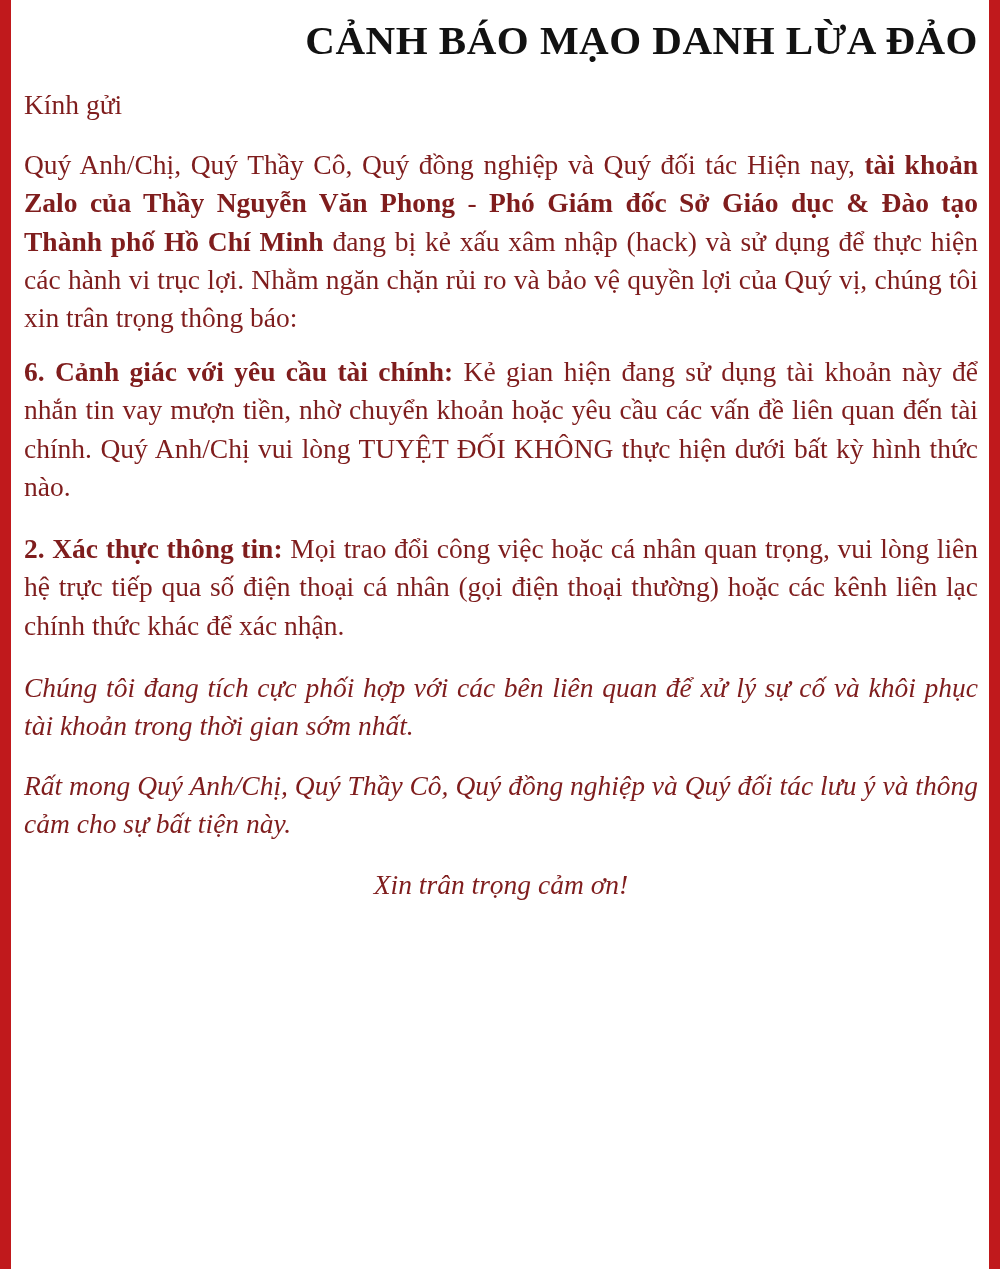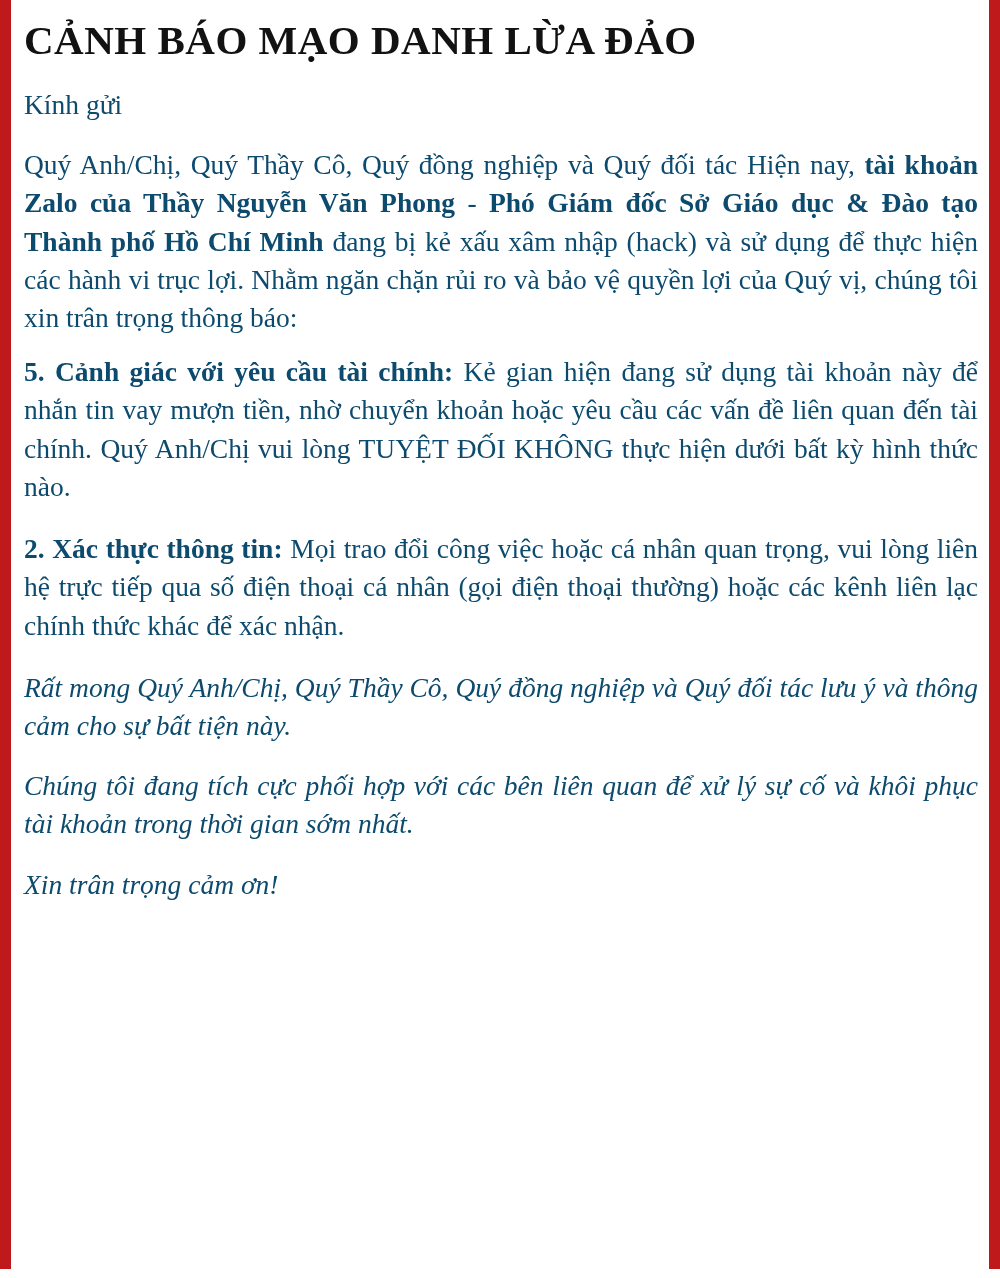--- a/index.html
+++ b/index.html
@@ -42,73 +42,73 @@
     left: 24px;
     right: 22px;
     top: 10px;
     bottom: 0;
   }
   h1.title {
     font-family: "Liberation Serif", "DejaVu Serif", serif;
     font-size: 41px;
     font-weight: 700;
     letter-spacing: 0.5px;
-    text-align: left;
+    text-align: right;
     margin: 8px 0 22px 0;
     color: #121212;
     line-height: 1.12;
   }
   p {
     margin: 0 0 16px 0;
     font-size: 27.5px;
     line-height: 1.39;
     text-align: justify;
     text-justify: inter-word;
-    color: #0c4a6e;
+    color: #7f1d1d;
   }
   p.salutation {
     margin-bottom: 22px;
     text-align: left;
   }
   p.intro { }
   p.item { margin-bottom: 24px; }
   p.italic {
     font-style: italic;
     margin-bottom: 22px;
   }
   p.thanks {
     font-style: italic;
-    text-align: left;
+    text-align: center;
     margin-bottom: 0;
   }
   b, strong { font-weight: 700; }
 </style>
 </head>
 <body>
 
 <div class="page">
 
   <div class="rule-left"></div>
   <div class="rule-right"></div>
 
   <div class="content">
 
     <h1 class="title">CẢNH BÁO MẠO DANH LỪA ĐẢO</h1>
 
     <p class="salutation">Kính gửi</p>
 
     <p class="intro"><span>Quý Anh/Chị, Quý Thầy Cô, Quý đồng nghiệp và Quý đối tác Hiện nay, </span><b>tài khoản Zalo của Thầy Nguyễn Văn Phong</b><span> - </span><b>Phó Giám đốc Sở Giáo dục &amp; Đào tạo Thành phố Hồ Chí Minh</b><span> đang bị kẻ xấu xâm nhập (hack) và sử dụng để thực hiện các hành vi trục lợi. Nhằm ngăn chặn rủi ro và bảo vệ quyền lợi của Quý vị, chúng tôi xin trân trọng thông báo:</span></p>
 
-    <p class="item"><b>5. Cảnh giác với yêu cầu tài chính:</b><span> Kẻ gian hiện đang sử dụng tài khoản này để nhắn tin vay mượn tiền, nhờ chuyển khoản hoặc yêu cầu các vấn đề liên quan đến tài chính. Quý Anh/Chị vui lòng TUYỆT ĐỐI KHÔNG thực hiện dưới bất kỳ hình thức nào.</span></p>
+    <p class="item"><b>6. Cảnh giác với yêu cầu tài chính:</b><span> Kẻ gian hiện đang sử dụng tài khoản này để nhắn tin vay mượn tiền, nhờ chuyển khoản hoặc yêu cầu các vấn đề liên quan đến tài chính. Quý Anh/Chị vui lòng TUYỆT ĐỐI KHÔNG thực hiện dưới bất kỳ hình thức nào.</span></p>
 
 
     <p class="item"><b>2. Xác thực thông tin:</b><span> Mọi trao đổi công việc hoặc cá nhân quan trọng, vui lòng liên hệ trực tiếp qua số điện thoại cá nhân (gọi điện thoại thường) hoặc các kênh liên lạc chính thức khác để xác nhận.</span></p>
 
+    <p class="italic">Chúng tôi đang tích cực phối hợp với các bên liên quan để xử lý sự cố và khôi phục tài khoản trong thời gian sớm nhất.</p>
+
     <p class="italic">Rất mong Quý Anh/Chị, Quý Thầy Cô, Quý đồng nghiệp và Quý đối tác lưu ý và thông cảm cho sự bất tiện này.</p>
-
-    <p class="italic">Chúng tôi đang tích cực phối hợp với các bên liên quan để xử lý sự cố và khôi phục tài khoản trong thời gian sớm nhất.</p>
 
     <p class="thanks">Xin trân trọng cảm ơn!</p>
 
   </div>
 
   <div class="rule-bottom"></div>
 </div>
 
 </body></html>

